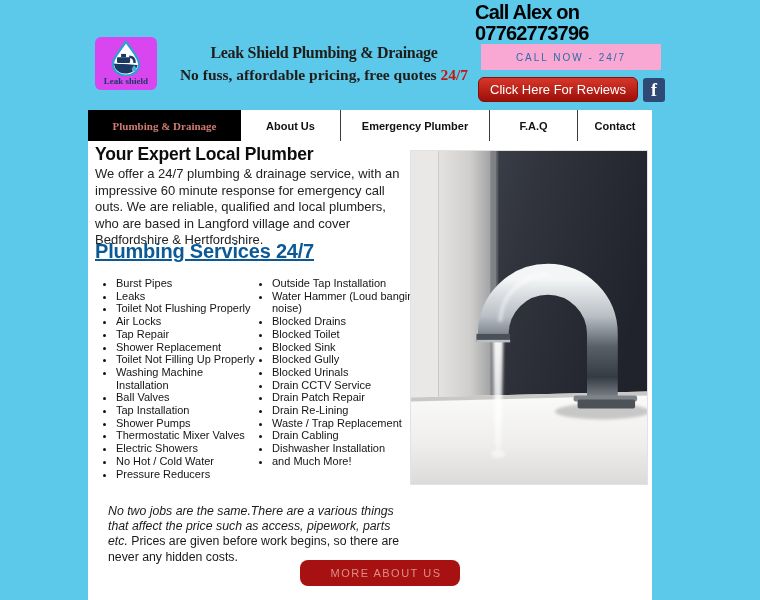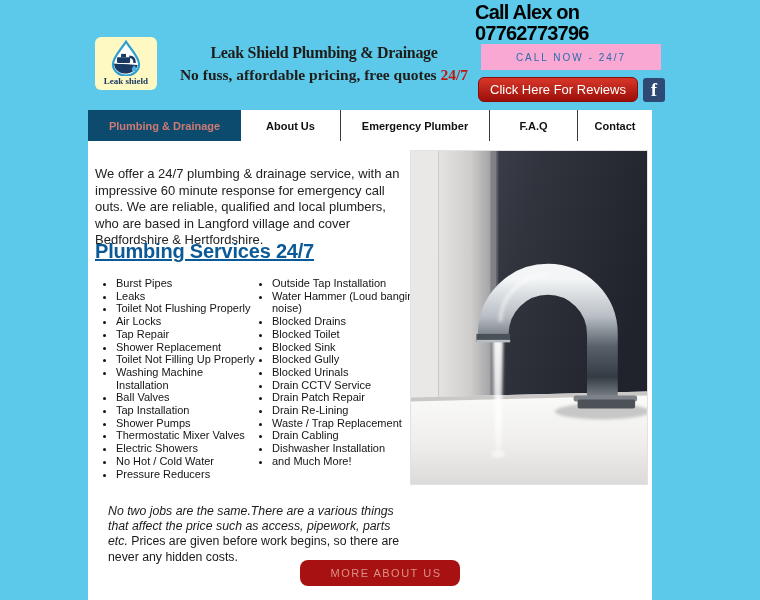--- a/index.html
+++ b/index.html
@@ -7,21 +7,21 @@
   body {
     position:relative;
     width:760px; height:600px;
     background:#5cc9ea;
     font-family:"Liberation Sans", sans-serif;
     overflow:hidden;
   }
   
   .logo-box {
     position:absolute; left:95px; top:37px; width:62px; height:53px;
-    background:#fef9c3; border-radius:6px;
+    background:#d946ef; border-radius:6px;
     display:flex; flex-direction:column; align-items:center; justify-content:flex-start;
     padding-top:3px;
   }
   .logo-box svg { width:34px; height:36px; }
   .brand-name {
     font-family:"Liberation Serif", serif;
     font-size:9px; font-weight:bold; color:#1b3a63; margin-top:0px;
   }
   .title-block {
     position:absolute; left:168px; top:41px; width:312px; text-align:center;
@@ -58,21 +58,21 @@
   .nav {
     position:absolute; left:88px; top:110px; width:564px; height:31px;
     background:#ffffff; display:flex;
   }
   .nav-item {
     display:flex; align-items:center; justify-content:center;
     font-size:11px; font-weight:bold; color:#111; cursor:pointer;
     border-right:1px solid #3a3a3a; height:100%;
   }
   .nav-item:last-child { border-right:none; }
-  .nav-item.active { background:#0c4a6e; color:#cf7a72; border-right:none; }
+  .nav-item.active { background:#000000; color:#cf7a72; border-right:none;font-family:Liberation Serif, serif; }
   .w1{width:153px;} .w2{width:149px;} .w3{width:100px;} .w4{width:88px;} .w5{width:74px;}
   
   .content {
     position:absolute; left:88px; top:141px; width:564px; height:459px;
     background:#ffffff;
   }
   .main-heading {
     position:absolute; left:7px; top:3px;
     font-size:17.5px; font-weight:bold; color:#0d0d0d; letter-spacing:-0.2px;
   }
@@ -140,20 +140,21 @@
 
 <div class="nav">
   <div class="nav-item active w1">Plumbing &amp; Drainage</div>
   <div class="nav-item w3">About Us</div>
   <div class="nav-item w2">Emergency Plumber</div>
   <div class="nav-item w4">F.A.Q</div>
   <div class="nav-item w5">Contact</div>
 </div>
 
 <div class="content">
+  <div class="main-heading">Your Expert Local Plumber</div>
   <div class="intro">We offer a 24/7 plumbing &amp; drainage service, with an impressive 60 minute response for emergency call outs. We are reliable, qualified and local plumbers, who are based in Langford village and cover Bedfordshire &amp; Hertfordshire.</div>
   <div class="services-heading">Plumbing Services 24/7</div>
 
   <div class="services-cols">
     <ul class="col1">
         <li>Burst Pipes</li>
         <li>Leaks</li>
         <li>Toilet Not Flushing Properly</li>
         <li>Air Locks</li>
         <li>Tap Repair</li>

